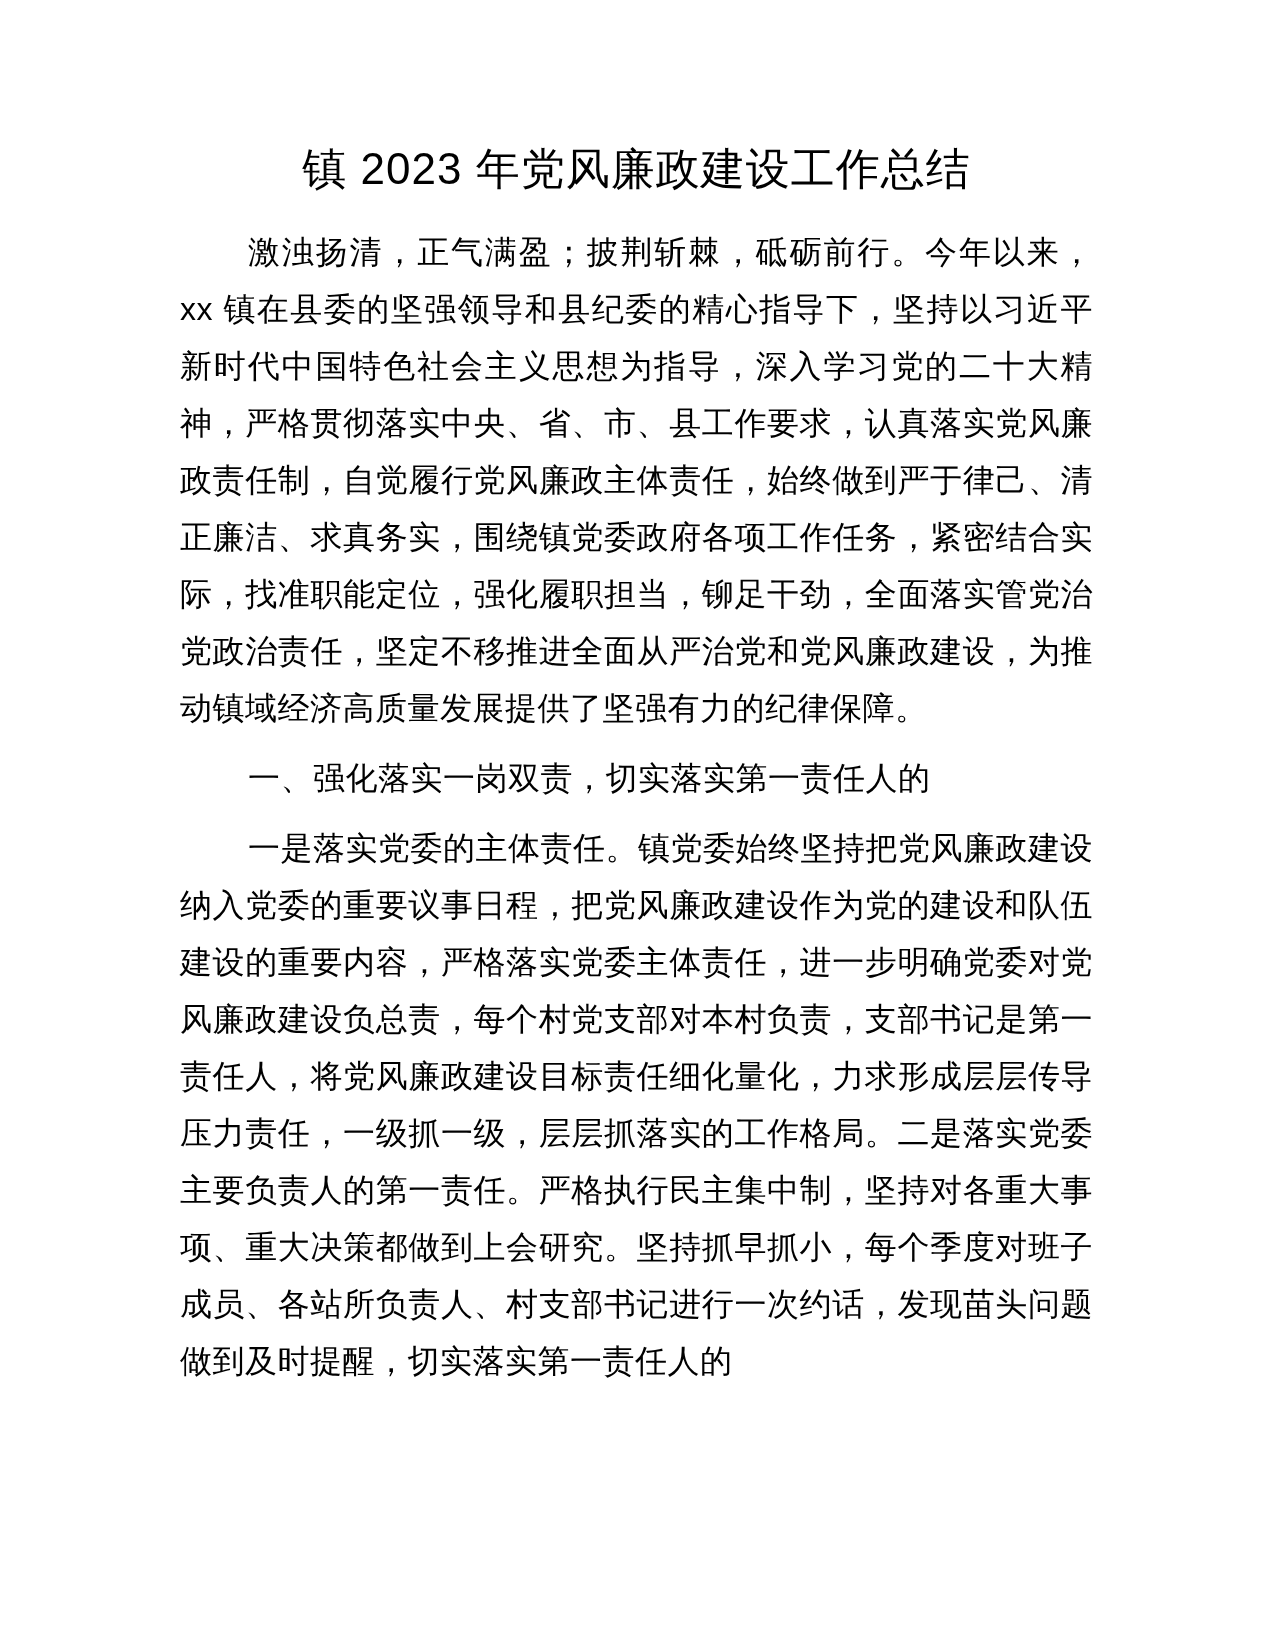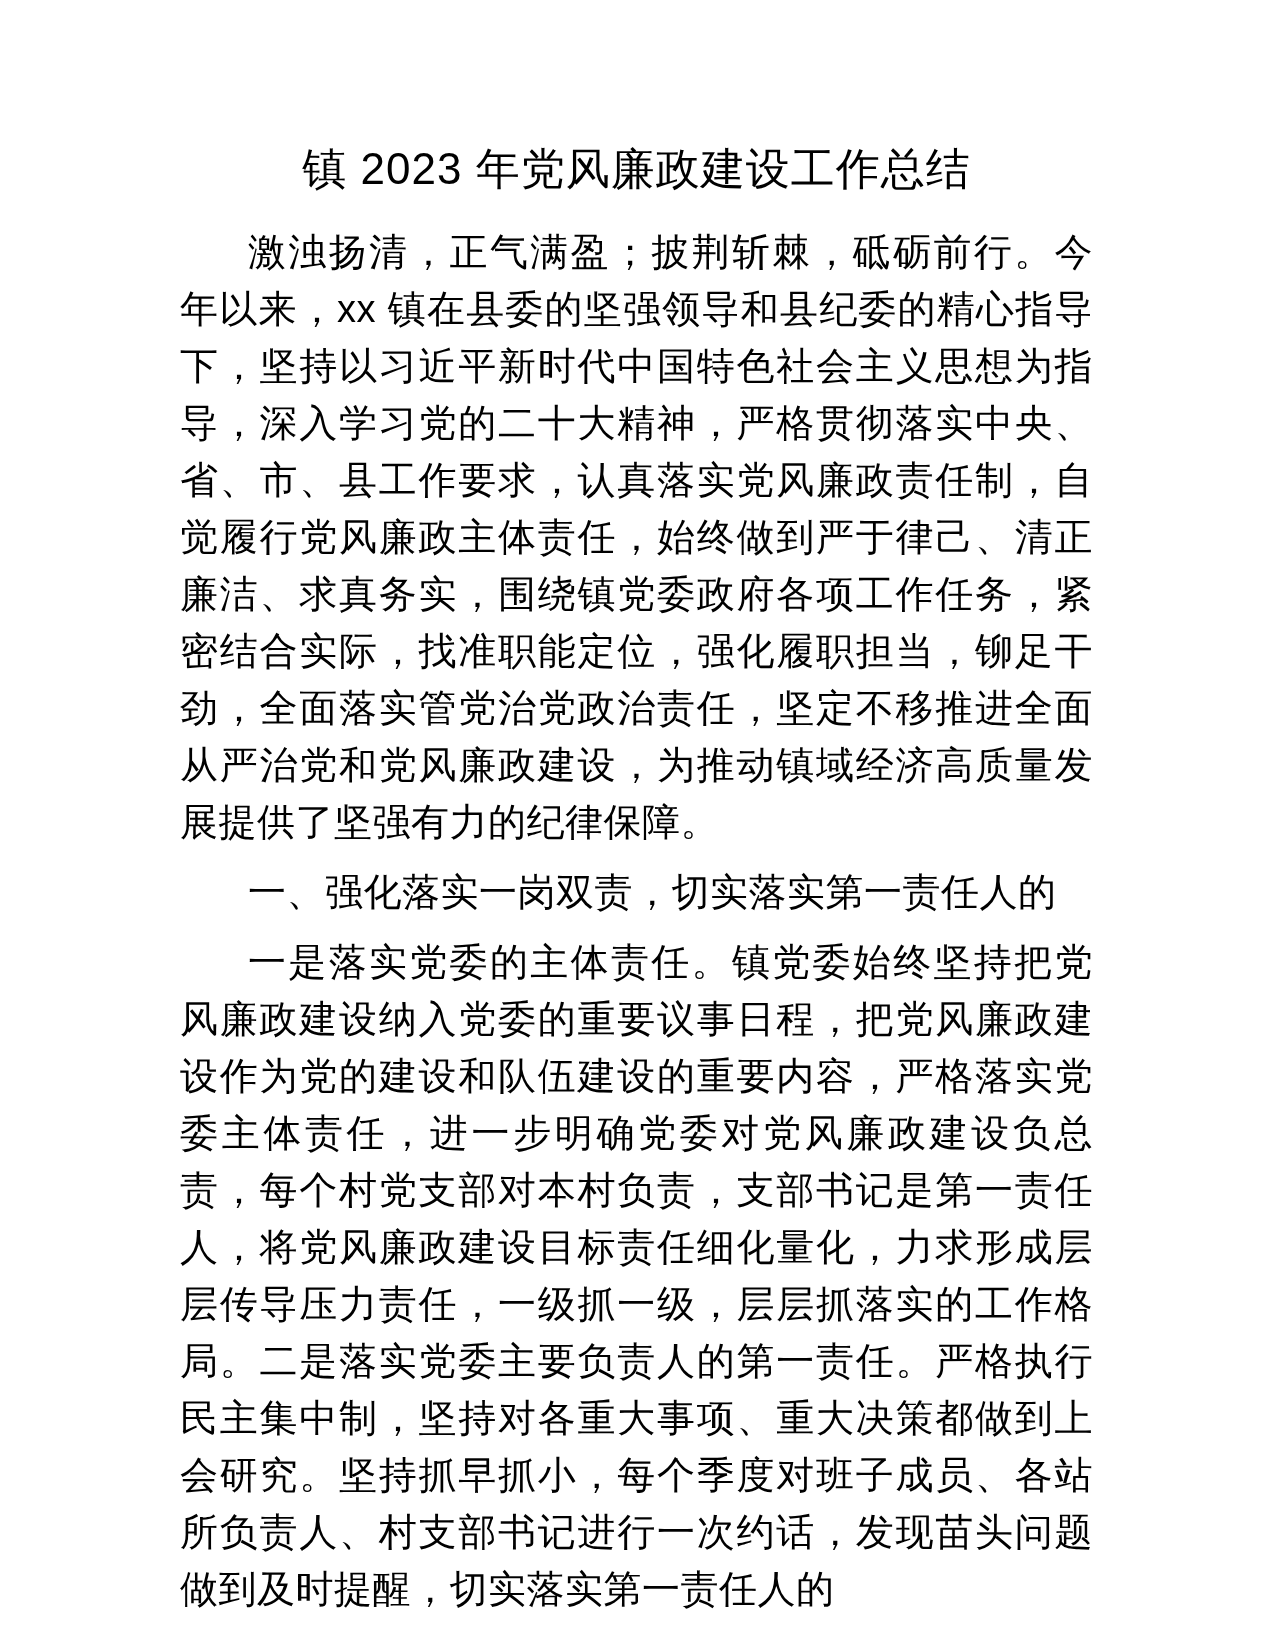--- a/index.html
+++ b/index.html
@@ -22,21 +22,21 @@
     margin: 0 0 24px 0;
     font-size: 44px;
     line-height: 62px;
     font-weight: 500;
     text-align: center;
     letter-spacing: 1px;
     white-space: nowrap;
   }
   .doc-body p {
     margin: 0;
-    font-size: 38px;
+    font-size: 32px;
     line-height: 57px;
     text-align: justify;
     text-justify: inter-character;
     text-indent: 68px;
     font-weight: 400;
     letter-spacing: 0.5px;
   }
   .doc-body p.heading {
     margin: 13px 0;
   }

